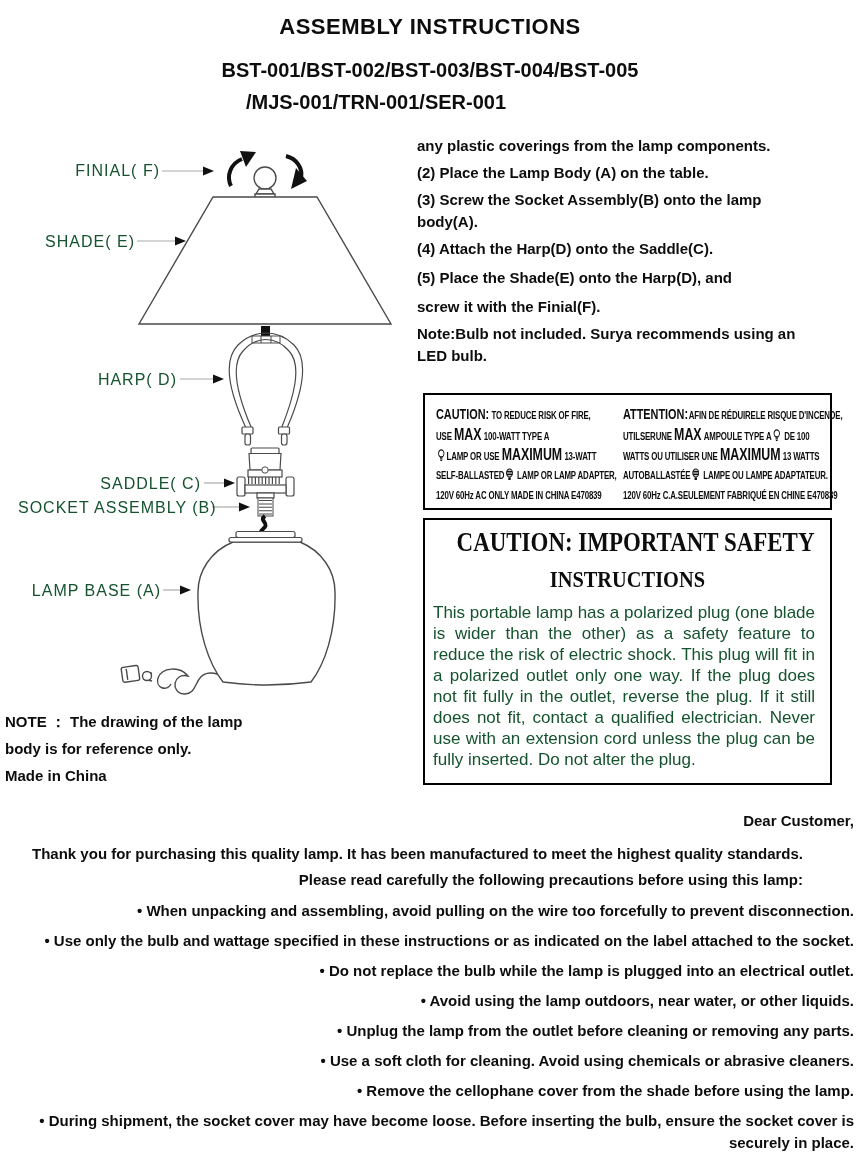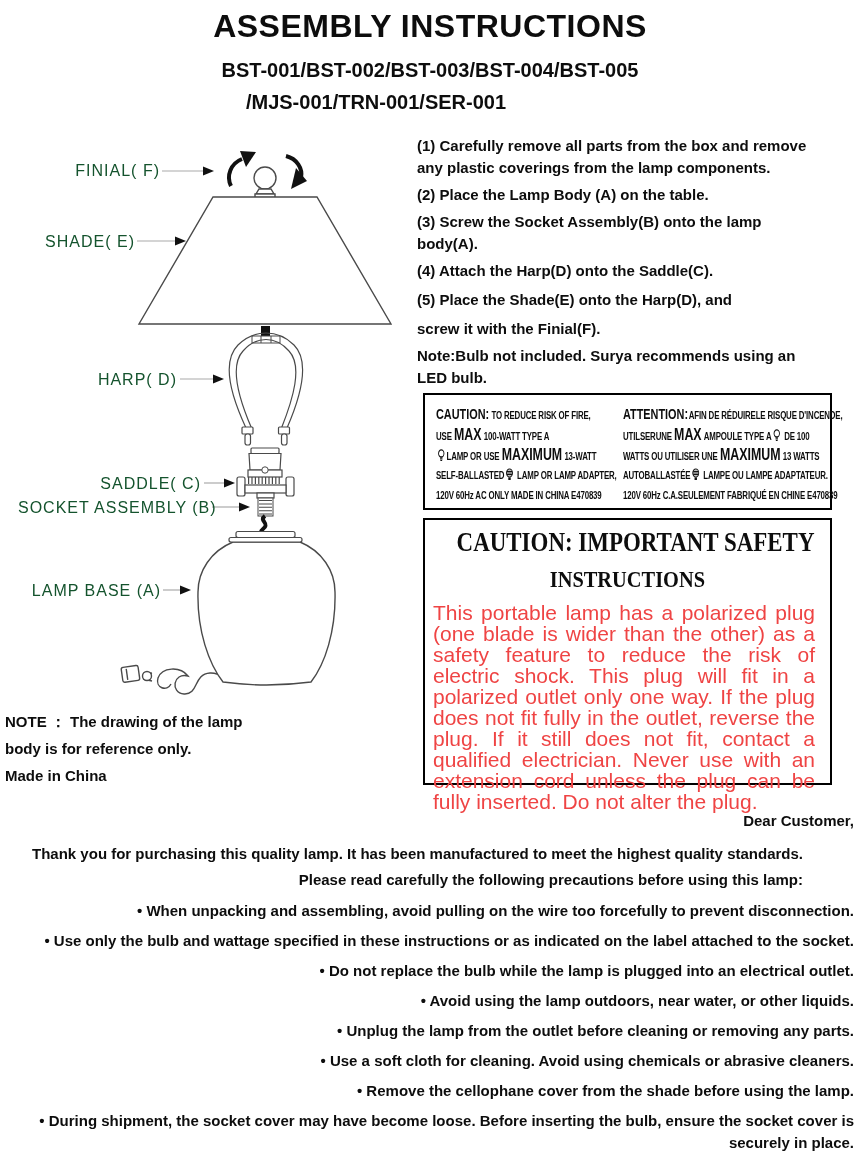--- a/index.html
+++ b/index.html
@@ -1,21 +1,21 @@
 <!DOCTYPE html>
 <html><head>
 <meta charset="utf-8">
 <style>
   html,body{margin:0;padding:0;background:#fff;}
   body{width:860px;height:1171px;position:relative;overflow:hidden;
        font-family:"Liberation Sans","DejaVu Sans",sans-serif;color:#0d0d0d;}
   .abs{position:absolute;}
 
   
-  .title{top:8px;left:0;width:860px;text-align:center;font-size:32px;font-weight:bold;letter-spacing:.5px;}
+  .title{top:14px;left:0;width:860px;text-align:center;font-size:22px;font-weight:bold;letter-spacing:.5px;}
   .models1{top:59px;left:0;width:860px;text-align:center;font-size:20px;font-weight:bold;}
   .models2{top:91px;left:0;width:752px;text-align:center;font-size:20px;font-weight:bold;}
 
   
   .dlabel{color:#14532d;font-size:16px;letter-spacing:1px;white-space:nowrap;text-align:right;line-height:17px;}
 
   
   .steps{top:135px;left:417px;width:434px;}
   .steps p{margin:0 0 5px 0;font-size:15px;font-weight:bold;line-height:22px;}
   .steps .ln{display:block;}
@@ -33,21 +33,21 @@
   .cl>.ct+.ct, .cl>.ct{margin-right:0;}
   .cl .gap{margin-left:3px;}
   .bulbicon{display:inline-block;vertical-align:-2px;margin:0 2px;}
 
   
   .safety-box{top:518px;left:423px;width:409px;height:267px;border:2px solid #000;box-sizing:border-box;text-align:center;}
   .sline{display:inline-block;transform:scaleX(0.85);transform-origin:50% 50%;
          font-family:"Liberation Serif","DejaVu Serif",serif;font-weight:bold;white-space:nowrap;}
   .st1{margin-top:7px;font-size:27px;line-height:30px;}
   .st2{margin-top:8px;font-size:24px;line-height:28px;}
-  .sbody{margin:9px 15px 0 8px;text-align:justify;font-size:21px;line-height:21px;color:#ef4444;}
+  .sbody{margin:9px 15px 0 8px;text-align:justify;font-size:17px;line-height:21px;color:#14532d;}
 
   
   .noteblk{top:708px;left:5px;font-size:15px;font-weight:bold;line-height:27px;}
 
   
   .customer{top:810px;left:3px;width:851px;}
   .customer p{margin:0;font-size:15px;font-weight:bold;line-height:22px;text-align:right;}
   .customer .salutation{margin-bottom:9px;}
   .customer .intro{width:800px;line-height:26px;margin-bottom:7px;}
   .customer .bullet{margin-bottom:8px;}
@@ -150,21 +150,20 @@
 
 <div class="abs dlabel" style="left:20px;width:140px;top:162px;">FINIAL( F)</div>
 <div class="abs dlabel" style="left:20px;width:115px;top:233px;">SHADE( E)</div>
 <div class="abs dlabel" style="left:20px;width:157px;top:371px;">HARP( D)</div>
 <div class="abs dlabel" style="left:20px;width:181px;top:475px;">SADDLE( C)</div>
 <div class="abs dlabel" style="left:18px;width:190px;top:499px;">SOCKET ASSEMBLY (B)</div>
 <div class="abs dlabel" style="left:20px;width:141px;top:582px;">LAMP BASE (A)</div>
 
 <div class="abs steps">
   <p>
-      <span class="ln">(1) Carefully remove all parts from the box and remove</span>
       <span class="ln">any plastic coverings from the lamp components.</span>
     </p>
   <p>
       <span class="ln">(2) Place the Lamp Body (A) on the table.</span>
     </p>
   <p>
       <span class="ln">(3) Screw the Socket Assembly(B) onto the lamp</span>
       <span class="ln">body(A).</span>
     </p>
   <p>

